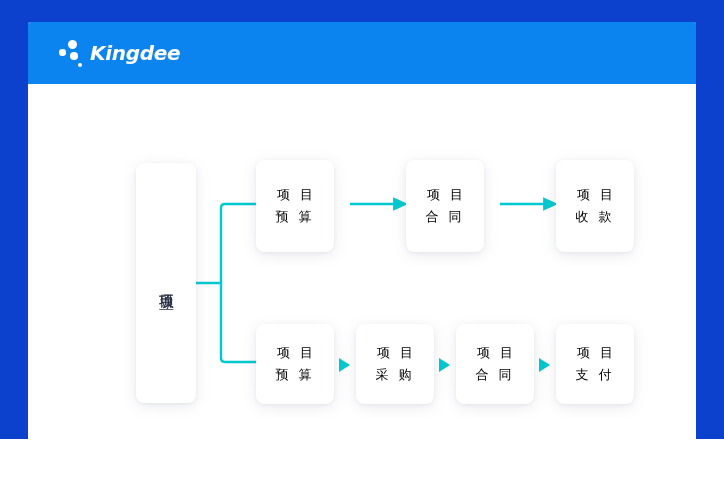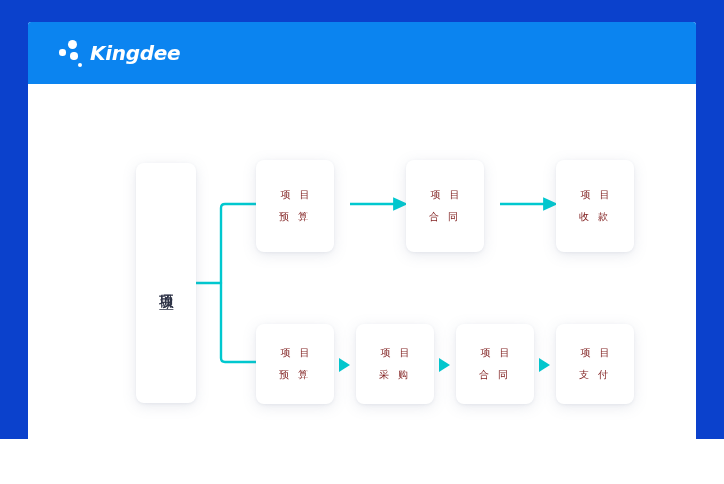--- a/index.html
+++ b/index.html
@@ -107,22 +107,22 @@
     border-radius: 8px;
     box-shadow: 0 3px 14px rgba(116, 130, 160, 0.17),
                 0 1px 3px rgba(116, 130, 160, 0.10);
     display: flex;
     align-items: center;
     justify-content: center;
     box-sizing: border-box;
   }
 
   .node-label {
-    color: #7f1d1d;
-    font-size: 10px;
+    color: #000000;
+    font-size: 13px;
     line-height: 22px;
     letter-spacing: 3px;
     text-align: center;
     white-space: pre-line;
     text-indent: 3px;
   }
 
   
   #node-root {
     left: 108px;

